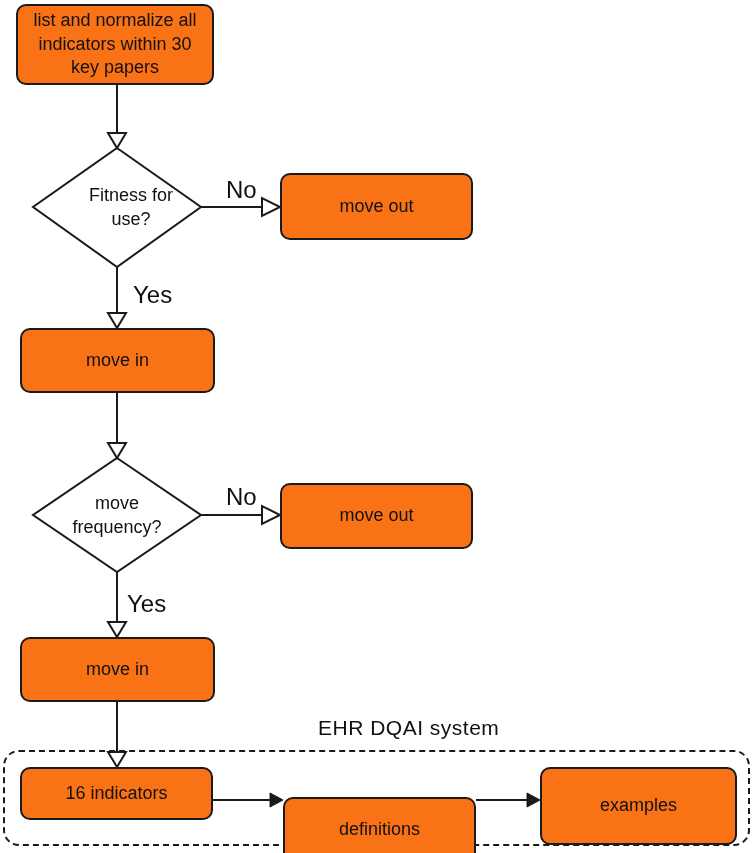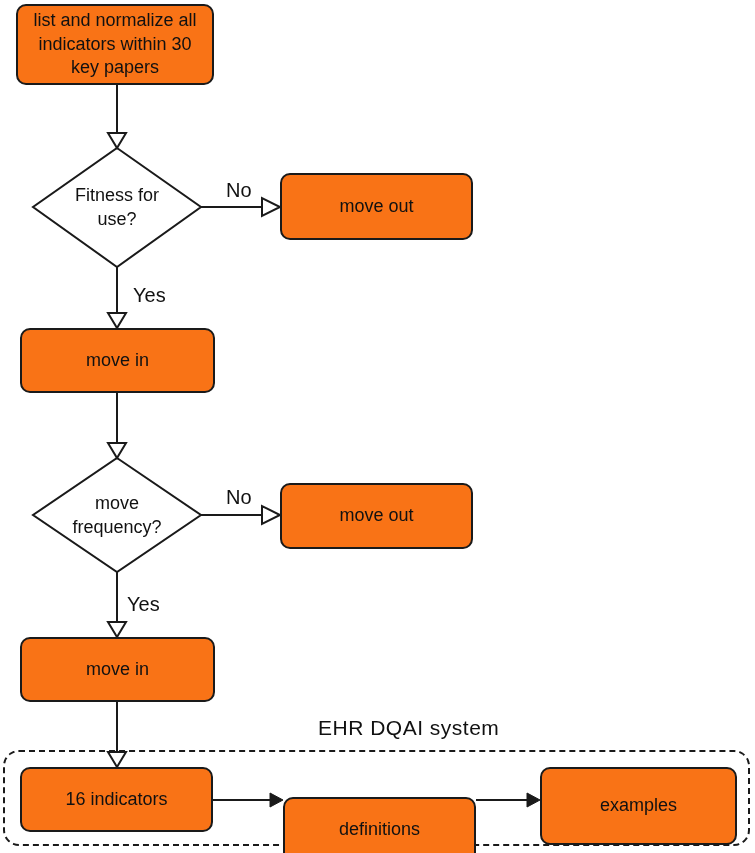--- a/index.html
+++ b/index.html
@@ -68,21 +68,21 @@
     text-align: center;
     font-size: 18px;
     line-height: 1.35;
   }
   .diamond-label .inner {
     display: inline-block;
     max-width: 102px;
   }
   .edge-label {
     position: absolute;
-    font-size: 20px;
+    font-size: 24px;
     line-height: 20px;
     white-space: nowrap;
   }
   .system-container {
     position: absolute;
     box-sizing: border-box;
     left: 3px;
     top: 750px;
     width: 747px;
     height: 96px;
@@ -97,24 +97,24 @@
     font-size: 21px;
     letter-spacing: 0.5px;
     white-space: nowrap;
   }
   
   .n-start      { left: 16px;  top: 4px;   width: 198px; height: 81px; padding: 0 10px; }
   .n-moveout1   { left: 280px; top: 173px; width: 193px; height: 67px; }
   .n-movein1    { left: 20px;  top: 328px; width: 195px; height: 65px; }
   .n-moveout2   { left: 280px; top: 483px; width: 193px; height: 66px; }
   .n-movein2    { left: 20px;  top: 637px; width: 195px; height: 65px; }
-  .n-indicators { left: 20px;  top: 767px; width: 193px; height: 65px; }
+  .n-indicators { left: 20px;  top: 767px; width: 193px; height: 53px; }
   .n-definitions{ left: 283px; top: 797px; width: 193px; height: 65px; }
   .n-examples   { left: 540px; top: 767px; width: 197px; height: 78px; }
-  .dl-fitness   { left: 42px;  top: 178px; width: 150px; height: 58px; }
+  .dl-fitness   { left: 56px;  top: 178px; width: 150px; height: 58px; }
   .dl-frequency { left: 42px;  top: 486px; width: 150px; height: 58px; }
   .el-no1  { left: 226px; top: 180px; }
   .el-yes1 { left: 133px; top: 285px; }
   .el-no2  { left: 226px; top: 487px; }
   .el-yes2 { left: 127px; top: 594px; }
 </style>
 </head>
 <body>
 
 <div class="canvas">

